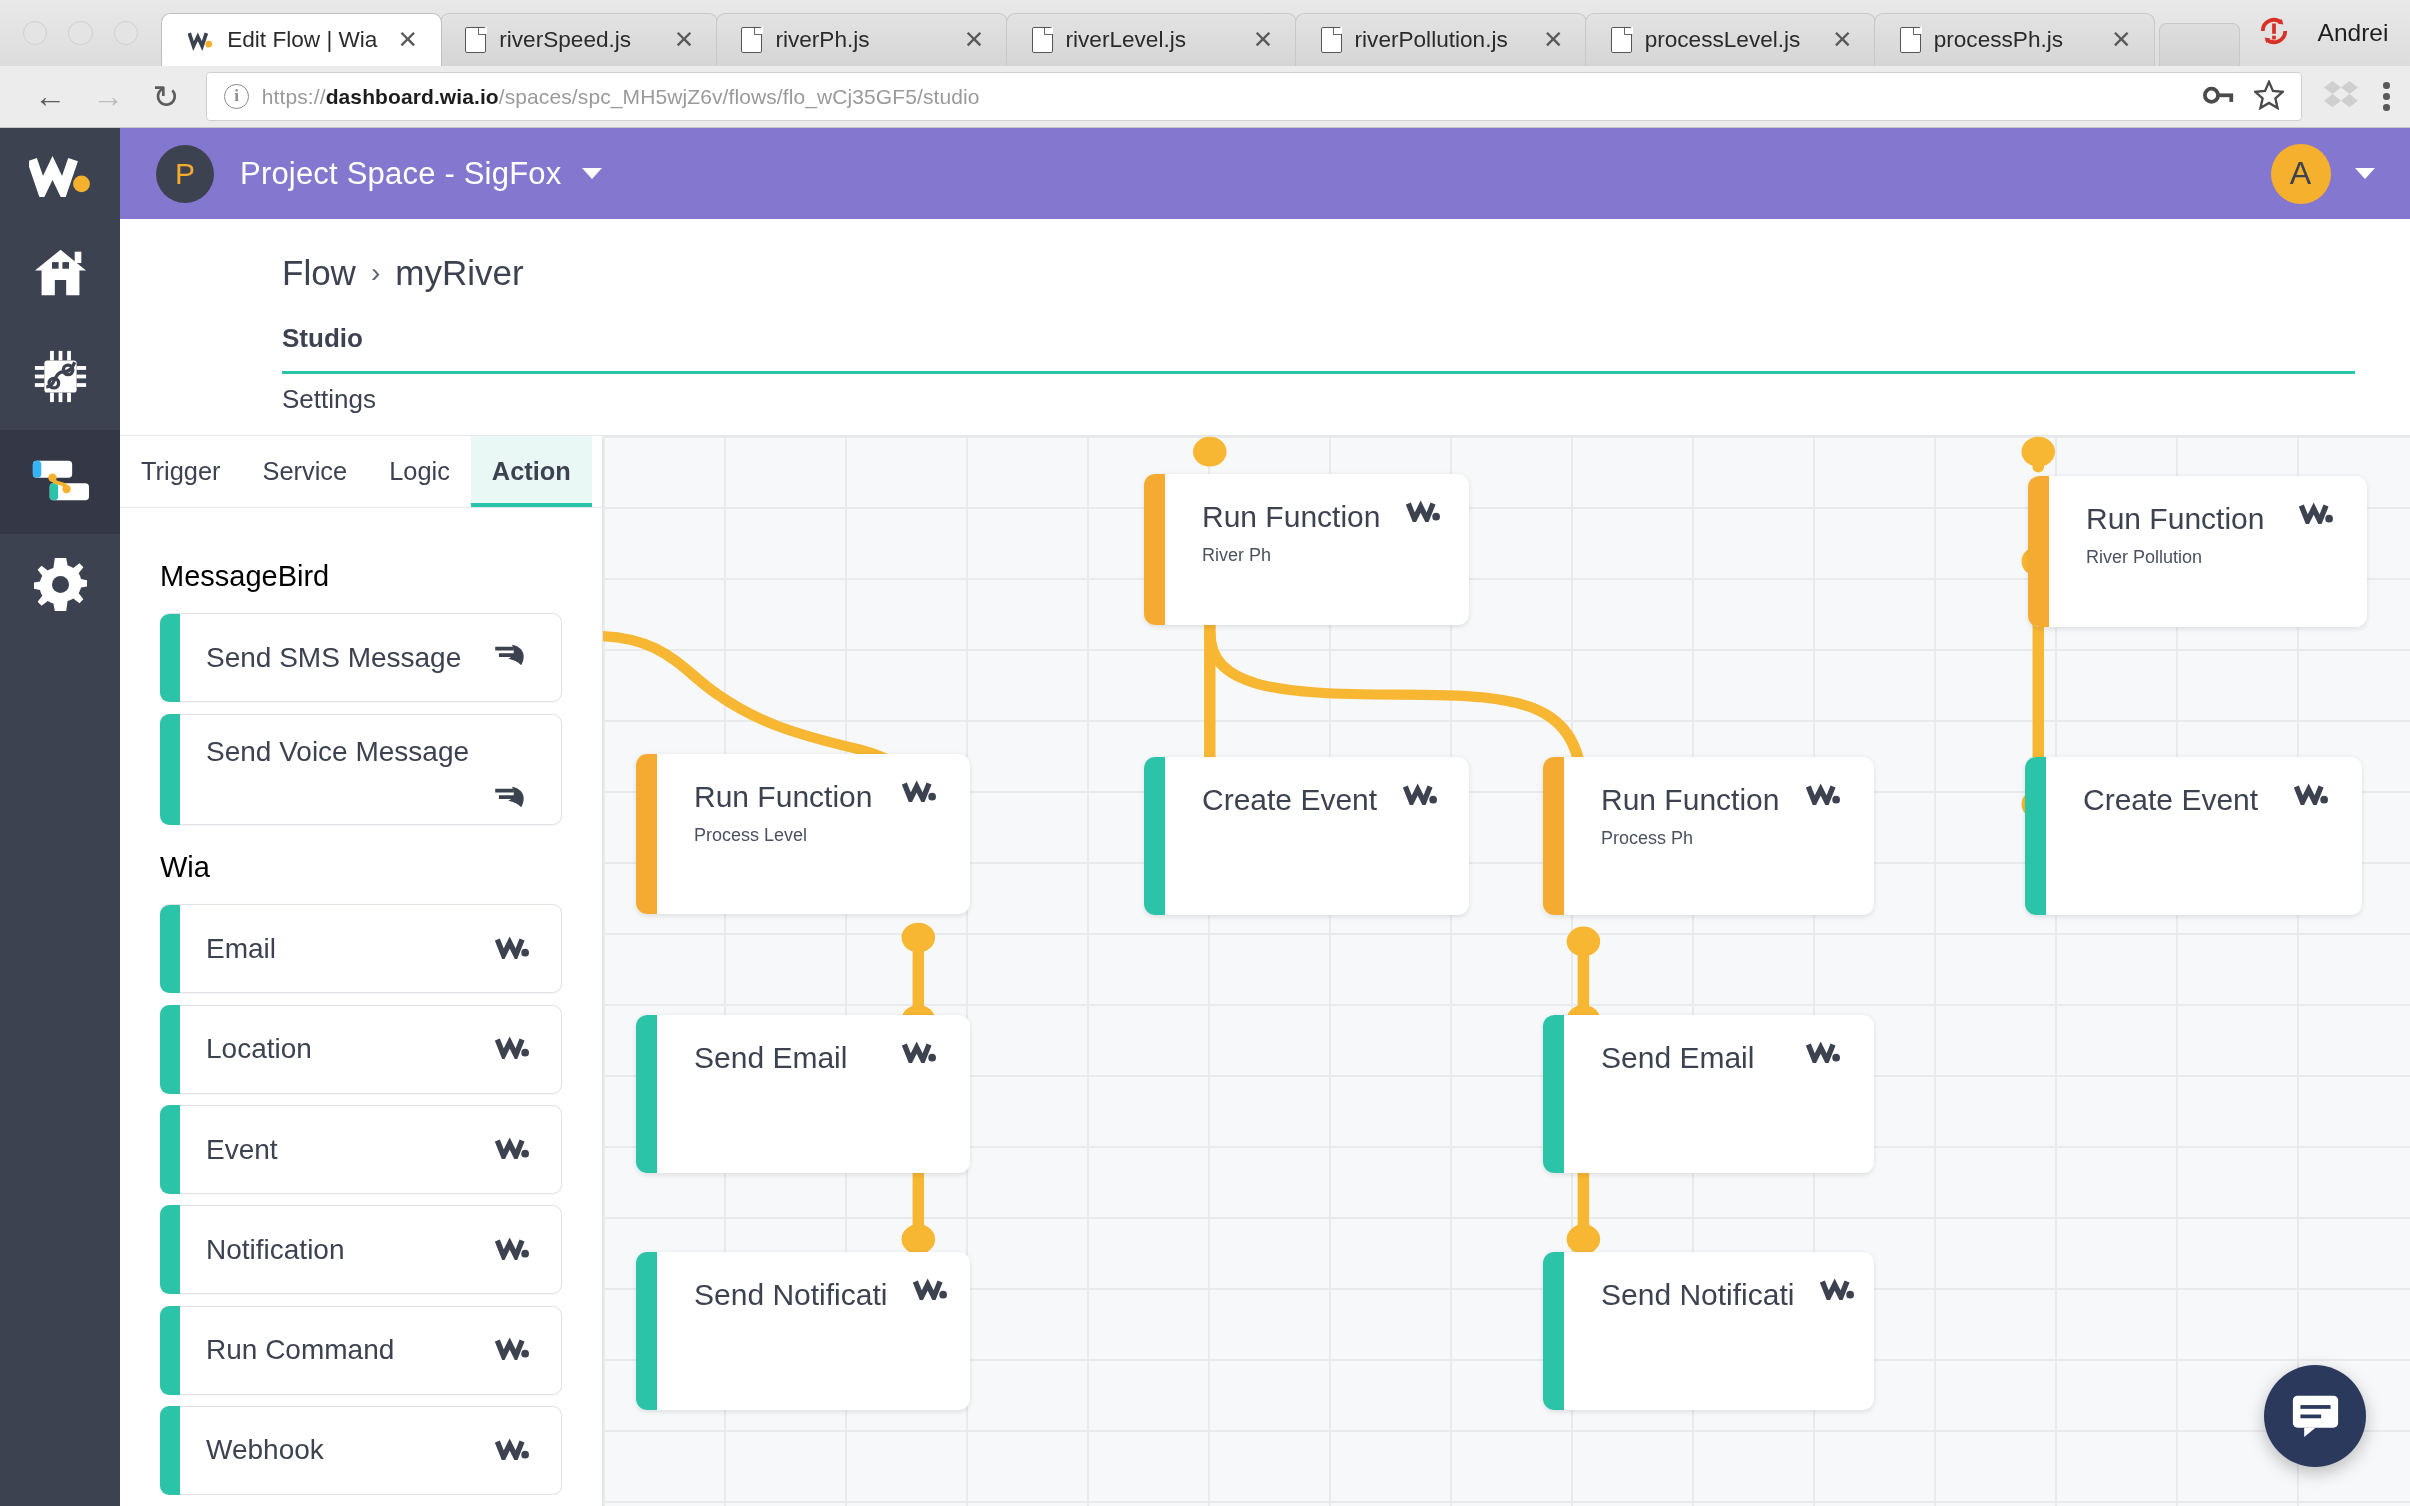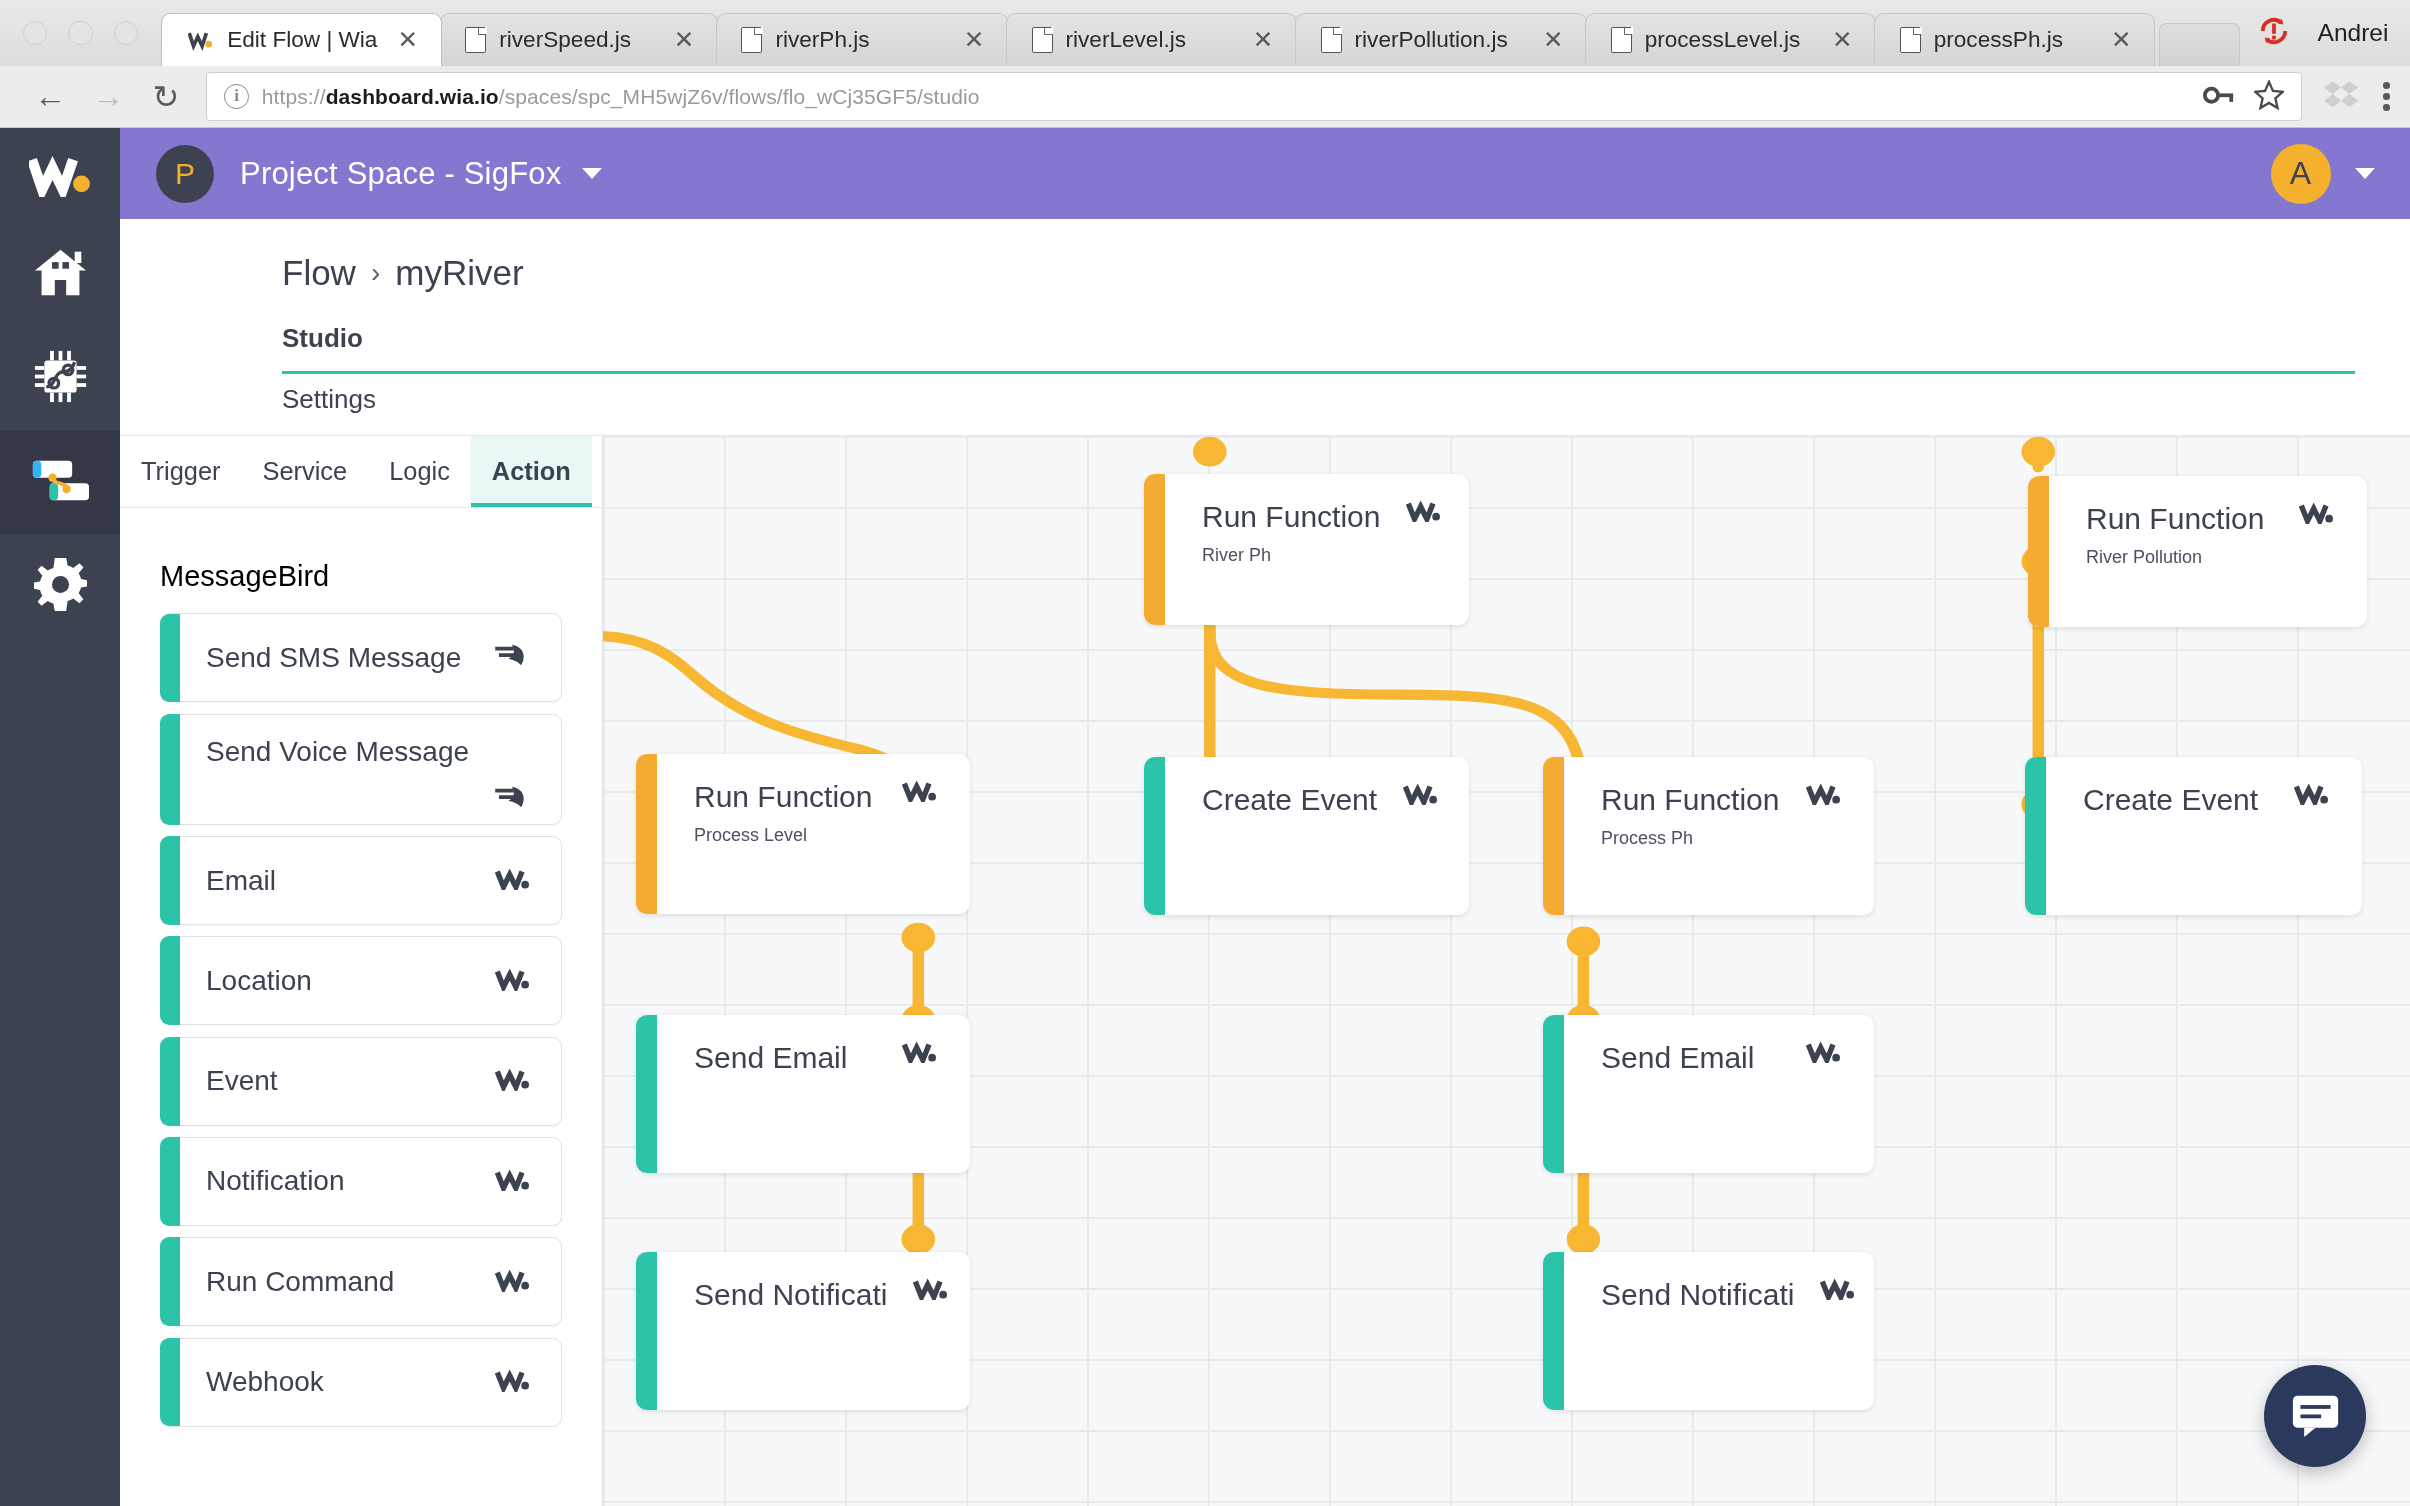--- a/index.html
+++ b/index.html
@@ -462,20 +462,21 @@
             <div class="pitem tall">
               <span class="pitem-label">Send Voice Message</span>
               <span class="pitem-icon">
                 <svg width="36" height="26" viewBox="0 0 38 28">
                     <path d="M2 4 h20 v4 H2z M6 11 h18 v4 H6z" fill="#3d4250"></path>
                     <path d="M20 2 C32 4 36 14 30 24 C26 20 22 18 16 17 C22 15 24 9 20 2z" fill="#3d4250"></path>
                   </svg>
               </span>
             </div>
 
+            <div class="group-title">Wia</div>
 
             <div class="pitem">
               <span class="pitem-label">Email</span>
               <span class="pitem-icon">
                 <svg width="34" height="22.6" viewBox="0 0 44 28">
                     <path d="M3 4 L11 24 L19 8 L27 24 L35 4" stroke="#3d4250" stroke-width="7" fill="none"></path>
                     <circle cx="39" cy="21" r="5" fill="#3d4250"></circle>
                   </svg>
               </span>
             </div>

